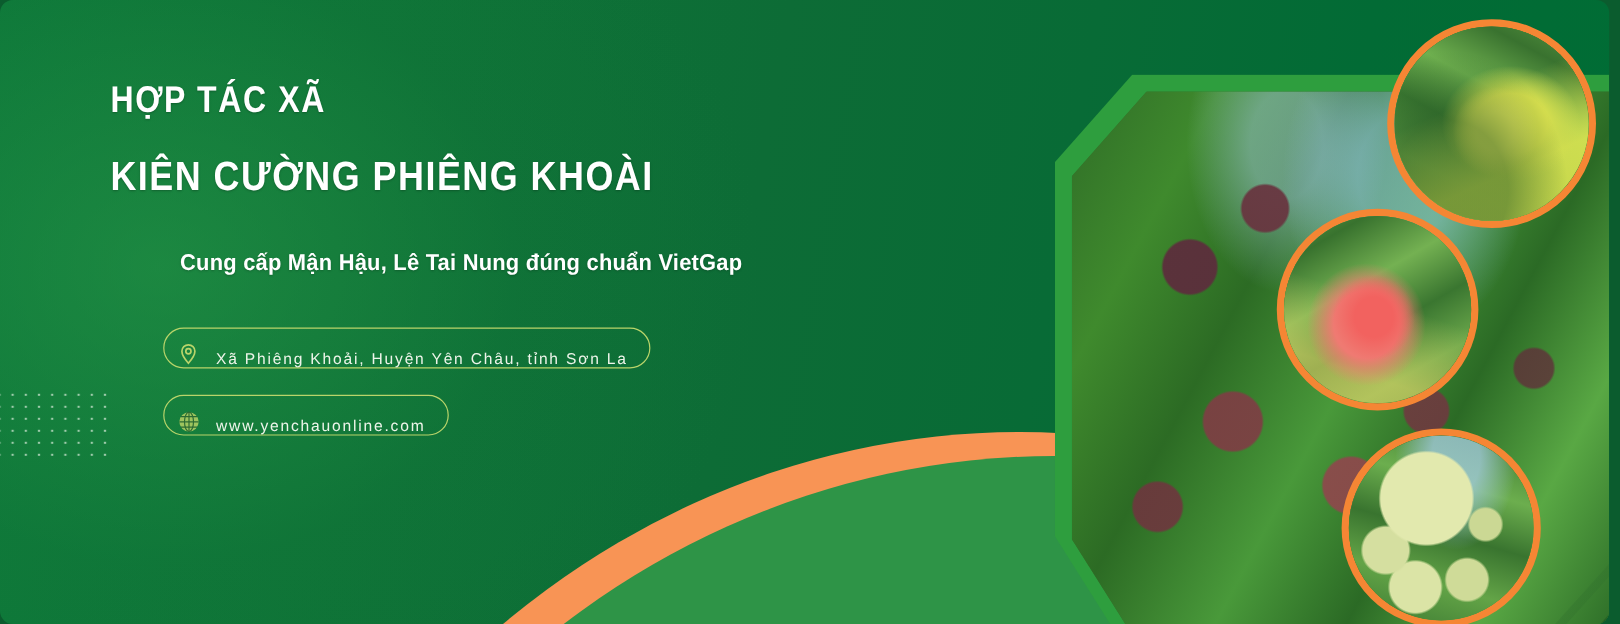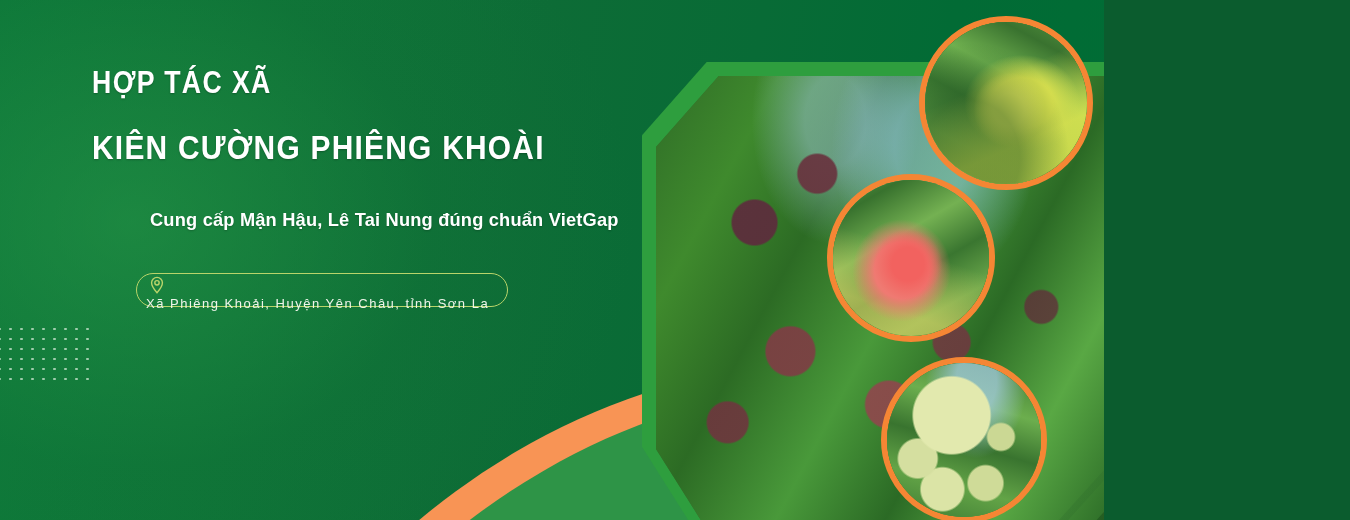--- a/index.html
+++ b/index.html
@@ -1,22 +1,23 @@
 <!DOCTYPE html>
 <html><head>
 <meta charset="utf-8">
 <style>
   html,body{margin:0;padding:0;background:#0b5c2e;}
   body{font-family:"Liberation Sans", sans-serif;}
 
   .banner{
     position:relative;
-    width:1104px;height:520px;
+    width:1341px;height:520px;
     overflow:hidden;
     background:linear-gradient(100deg,#0d7a3a 0%,#0e7437 22%,#0d6c36 46%,#086b36 64%,#026b35 80%,#006d35 100%);
+    border-radius:11px;
   }
 
   
   .bg-glow{
     position:absolute;left:-180px;top:-120px;width:820px;height:760px;
     background:radial-gradient(ellipse at 38% 45%, rgba(40,150,72,.55) 0%, rgba(22,120,58,.22) 42%, rgba(0,0,0,0) 70%);
     pointer-events:none;
   }
 
   
@@ -78,28 +79,27 @@
     letter-spacing:.2px;
     transform:scaleX(.96);
     transform-origin:left center;
     text-shadow:0 1px 2px rgba(0,0,0,.22);
     white-space:nowrap;
   }
 
   
   .pills{margin-top:42px;margin-left:44px;}
   .pill{
-    display:inline-flex;align-items:flex-start;
+    display:inline-flex;align-items:flex-end;
     height:34px;
     padding:0 18px 0 9px;
     border:1px solid #b9d46a;
     border-radius:18px;
     margin-bottom:22px;
     box-sizing:border-box;
-    flex-direction:column;
   }
   .pill-text{
     color:#eef5ea;
     font-size:13px;
     letter-spacing:1.5px;
     white-space:nowrap;
   }
   .pill-ico{
     width:22px;height:22px;
     margin-right:12px;
@@ -242,20 +242,37 @@
             <svg width="20" height="20" viewBox="0 0 24 24" fill="none" stroke="#b9d46a" stroke-width="1.7">
               <path d="M12 2.8c-3.6 0-6.5 2.9-6.5 6.5 0 4.7 6.5 11.9 6.5 11.9s6.5-7.2 6.5-11.9c0-3.6-2.9-6.5-6.5-6.5z"></path>
               <circle cx="12" cy="9.3" r="2.6"></circle>
             </svg>
           </span>
           <span class="pill-text">Xã Phiêng Khoải, Huyện Yên Châu, tỉnh Sơn La</span>
         </div>
       </div>
 
 
+      <div class="row">
+        <div class="pill">
+          <span class="pill-ico">
+            <svg width="21" height="21" viewBox="0 0 24 24">
+              <circle cx="12" cy="12" r="9.2" fill="#9ec45e"></circle>
+              <g stroke="#2c6b33" stroke-width="1.1" fill="none">
+                <ellipse cx="12" cy="12" rx="4.3" ry="9.2"></ellipse>
+                <line x1="2.8" y1="12" x2="21.2" y2="12"></line>
+                <line x1="4.3" y1="7" x2="19.7" y2="7"></line>
+                <line x1="4.3" y1="17" x2="19.7" y2="17"></line>
+                <line x1="12" y1="2.8" x2="12" y2="21.2"></line>
+              </g>
+            </svg>
+          </span>
+          <span class="pill-text">www.yenchauonline.com</span>
+        </div>
+      </div>
 
     </div>
   </div>
 
   <div class="collage">
 
     <div class="hex-accent"></div>
 
     <div class="hex-photo">
       <div class="photo-plums"></div>

